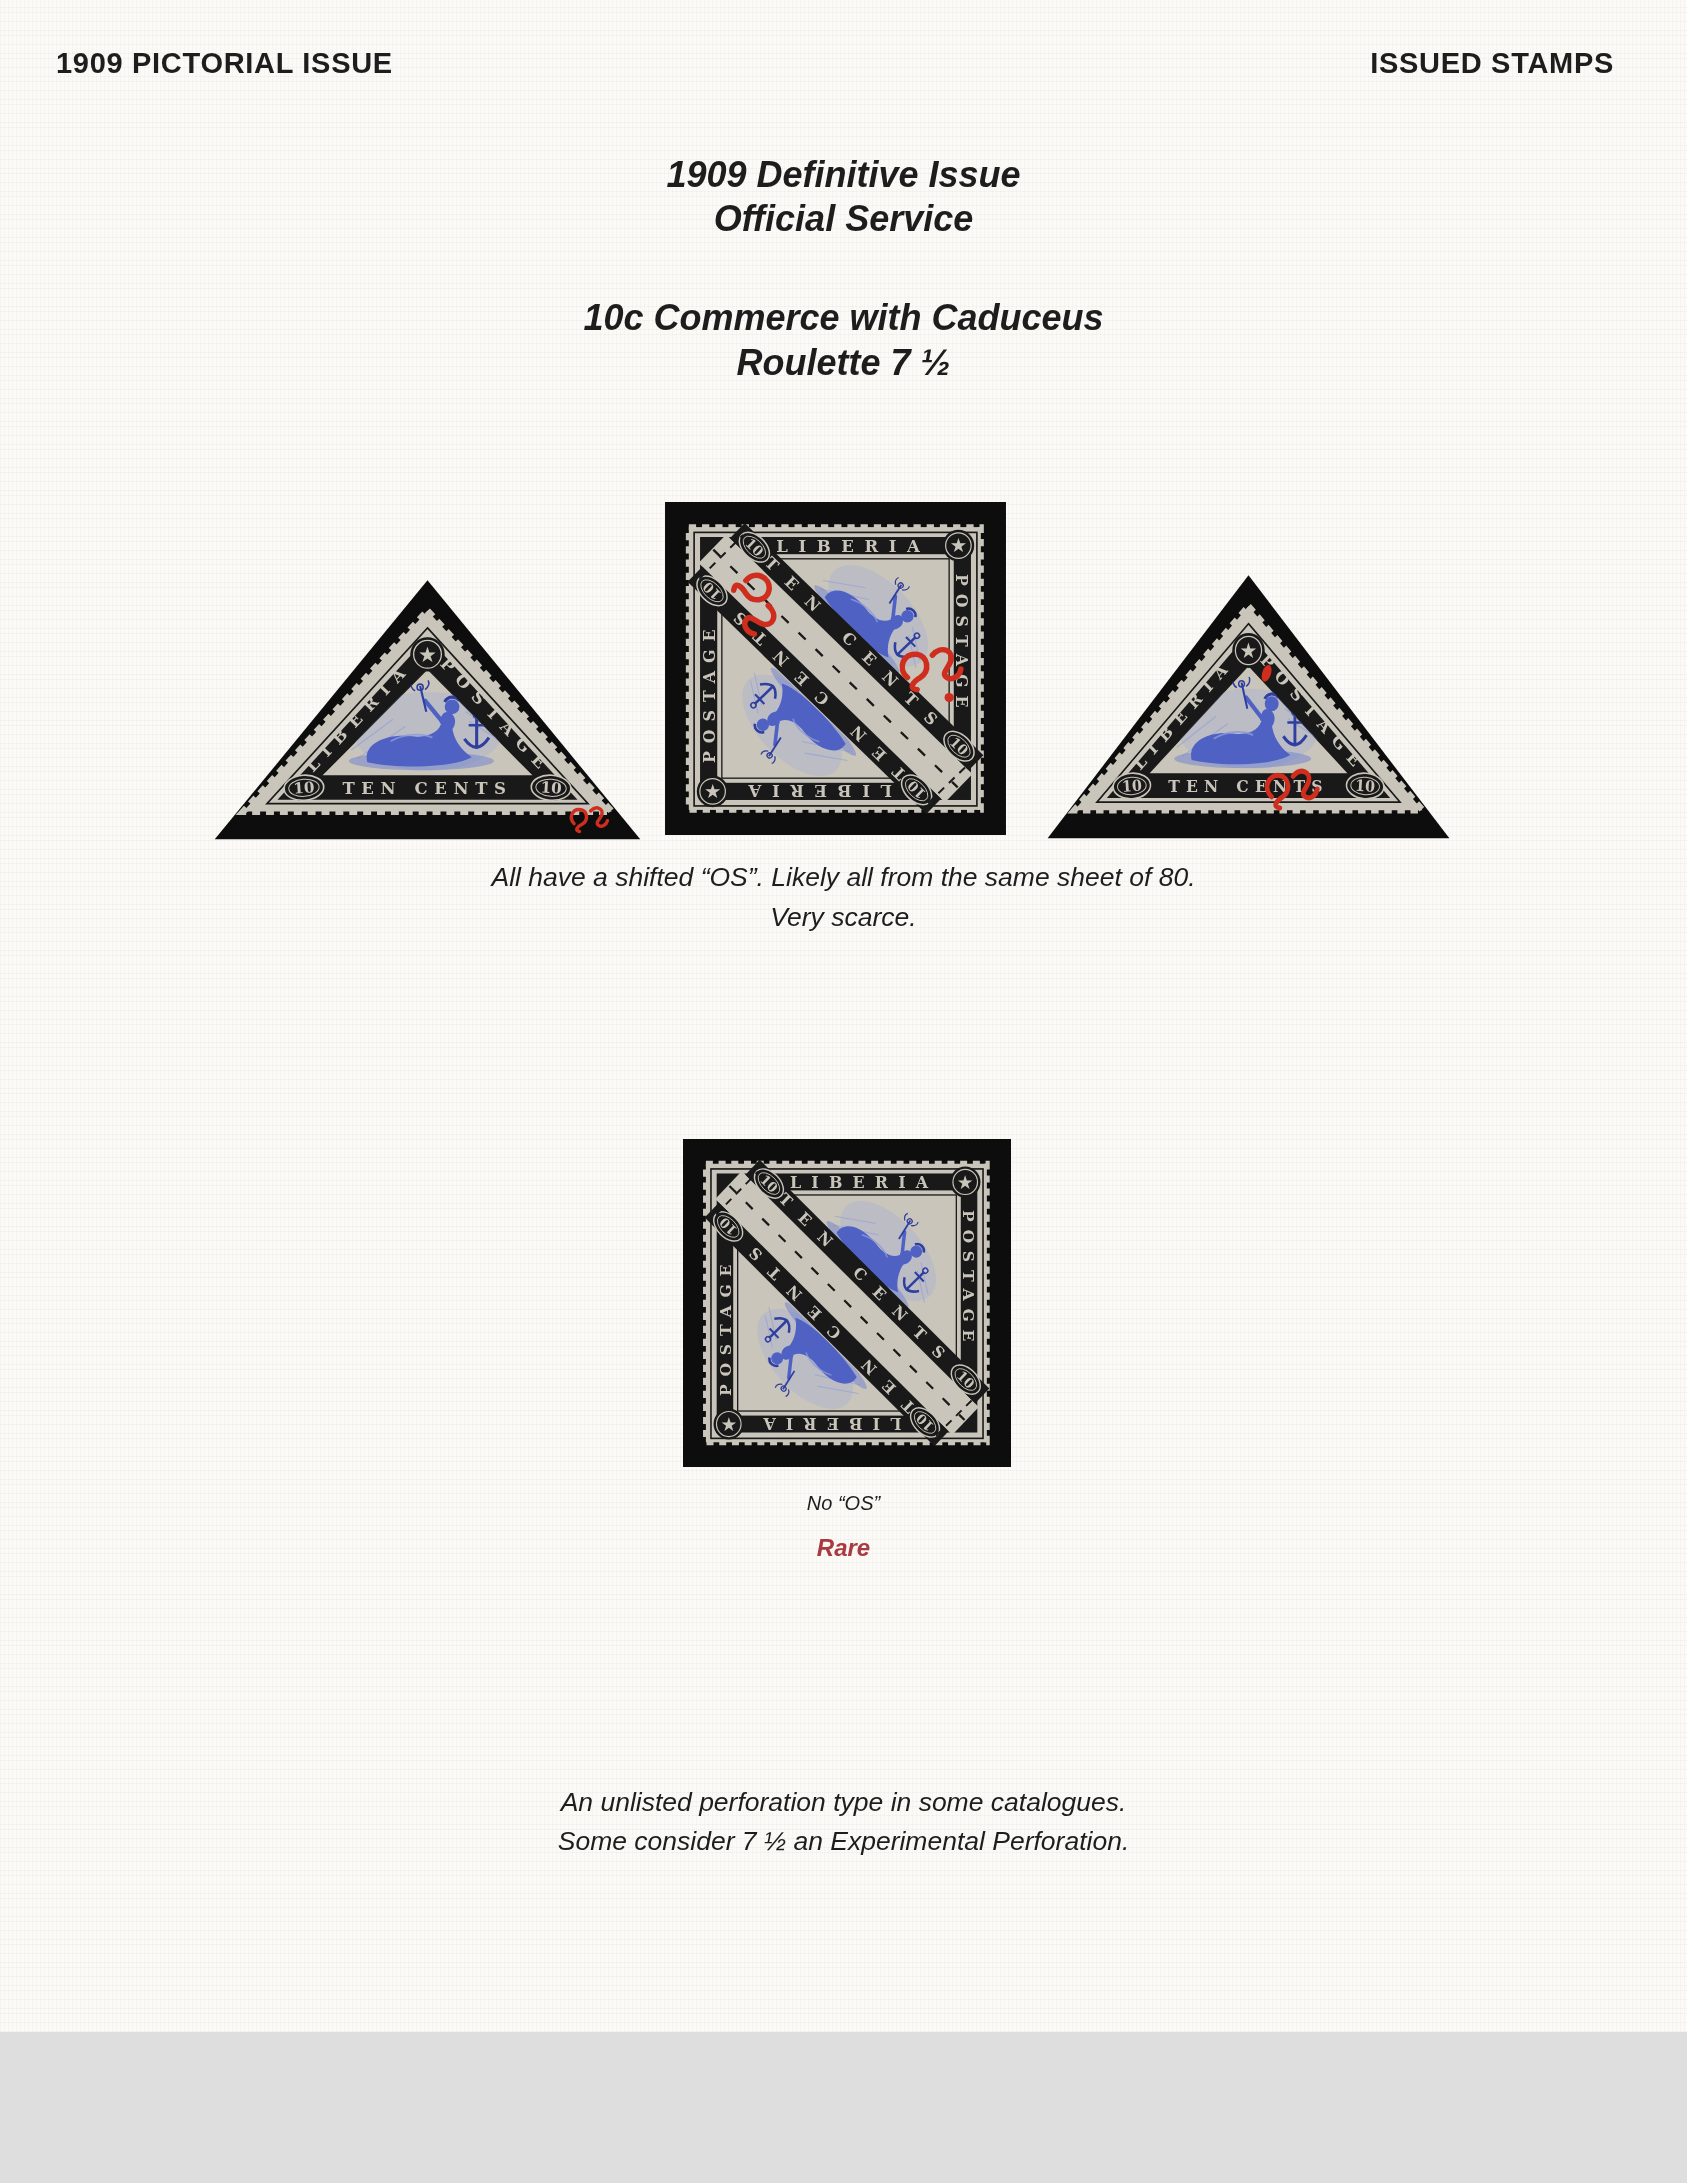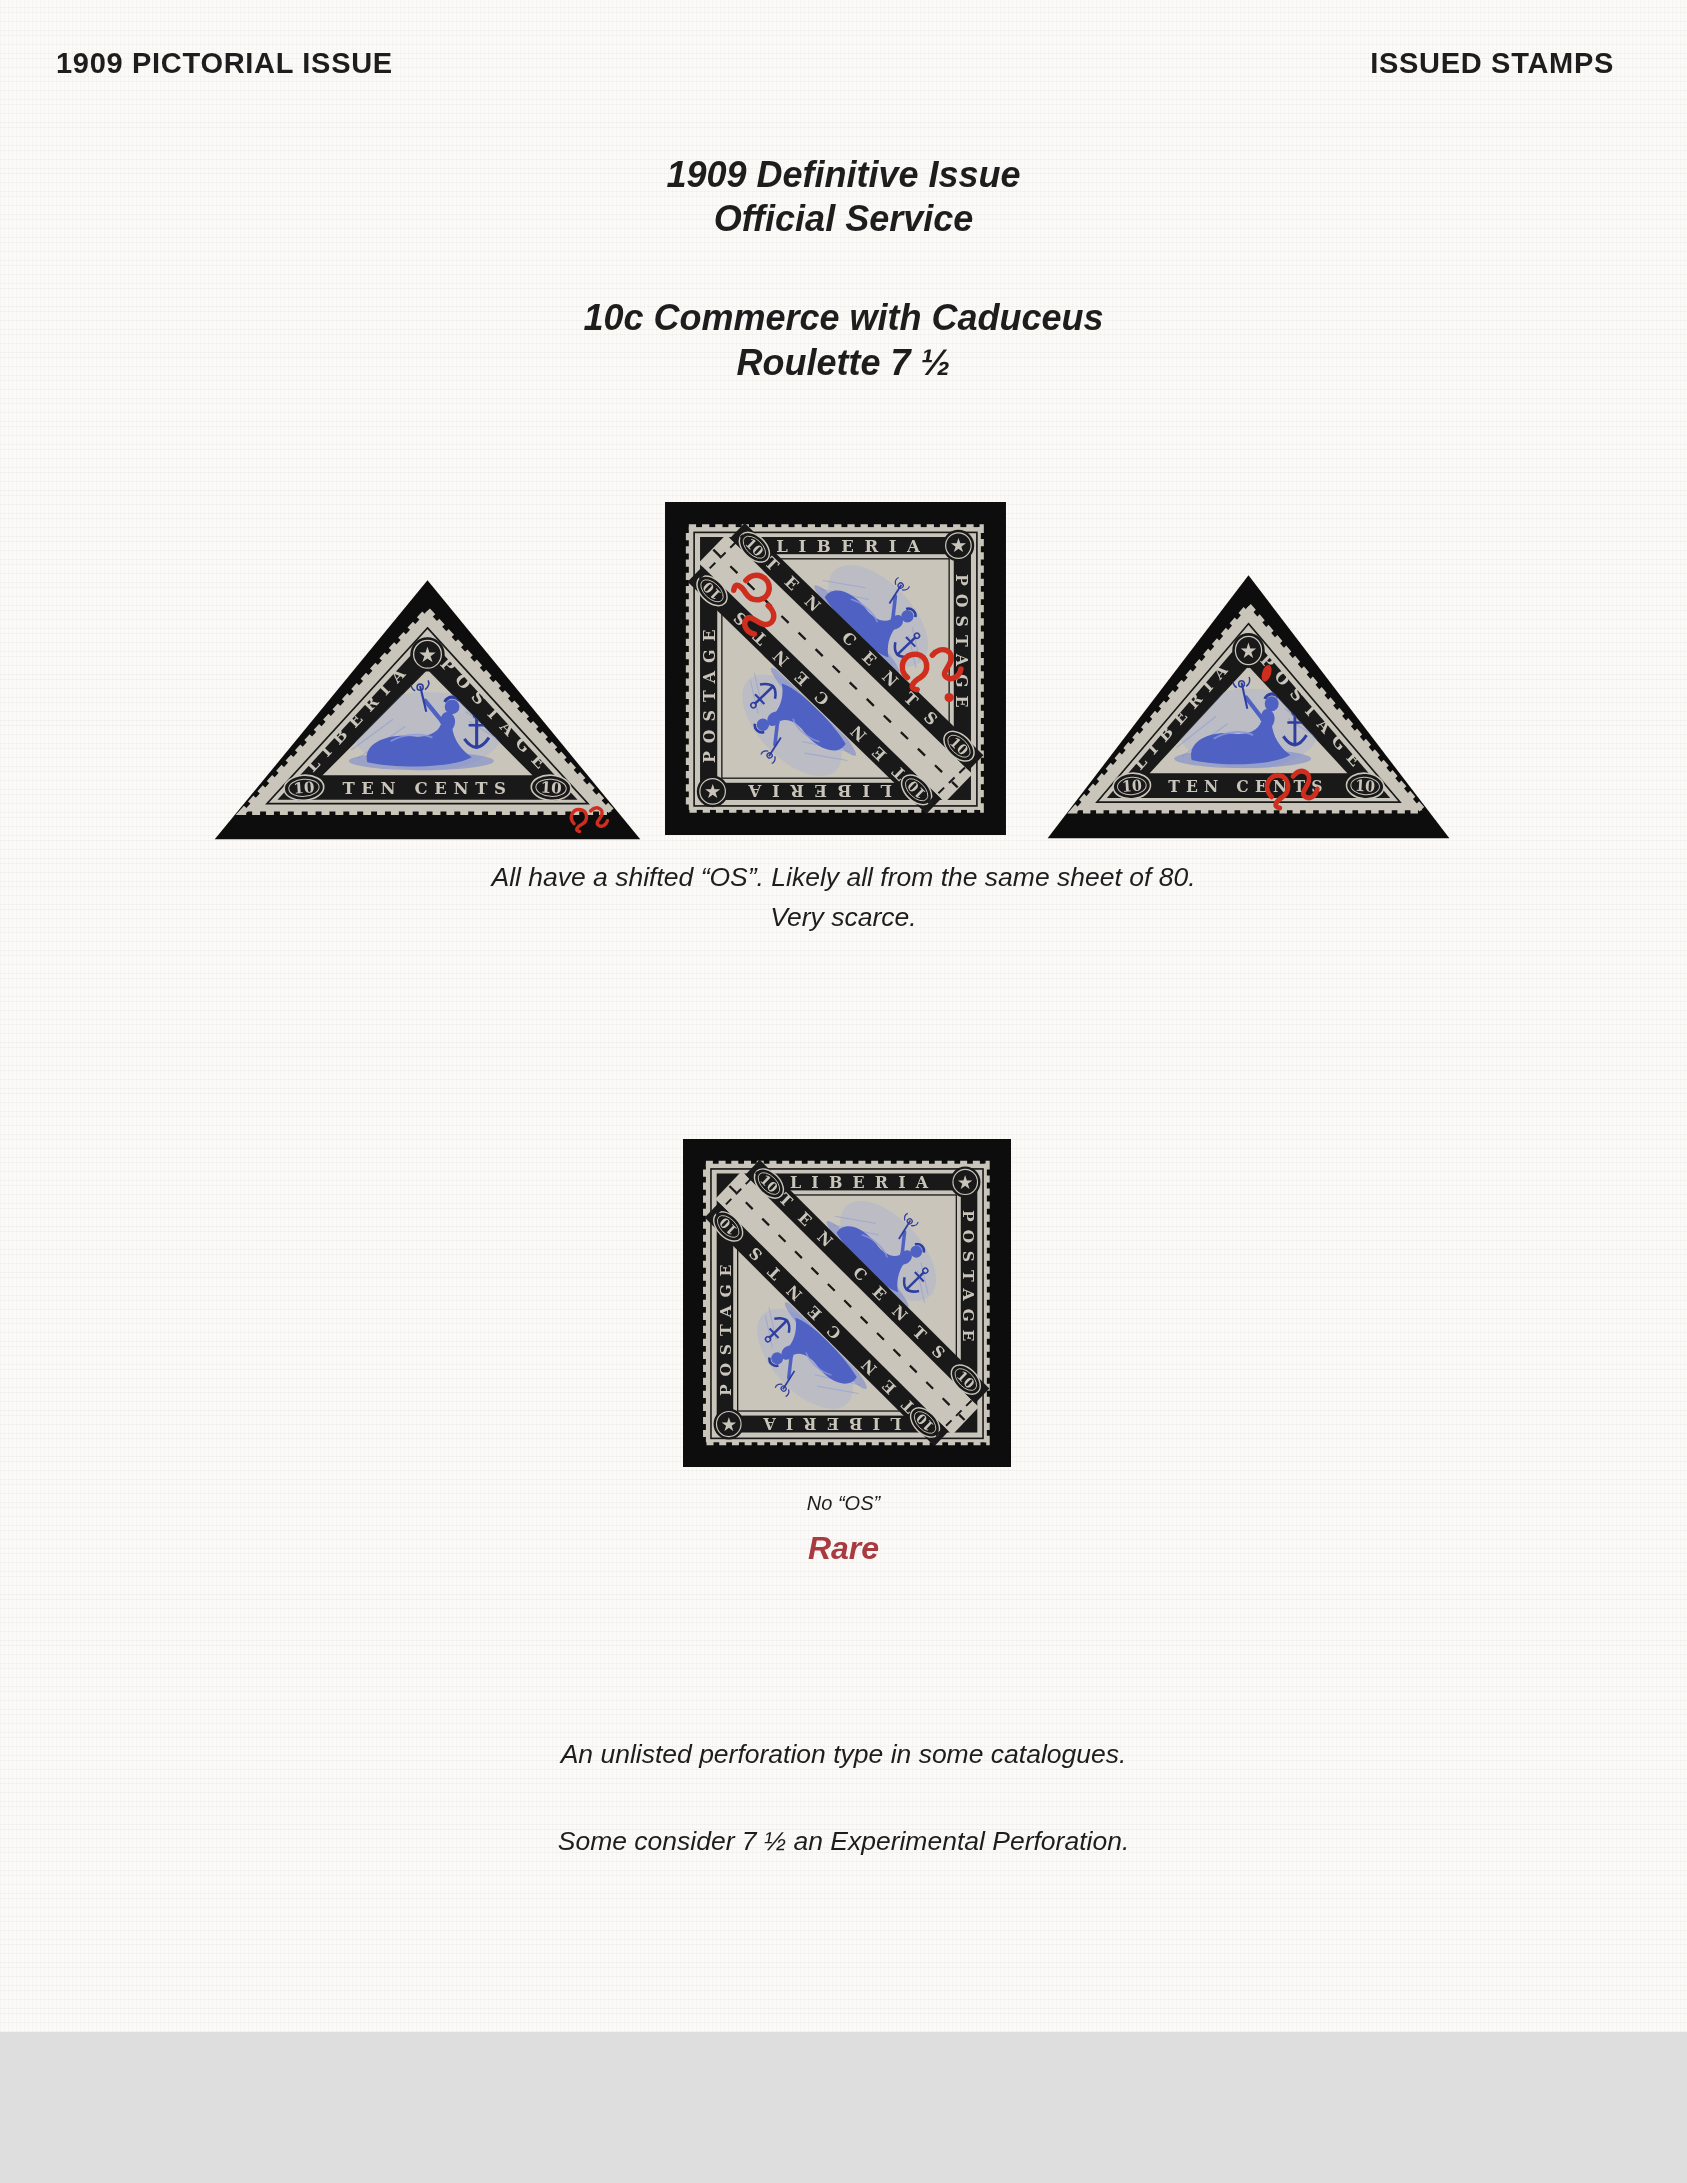--- a/index.html
+++ b/index.html
@@ -10,21 +10,21 @@
       repeating-linear-gradient(0deg, rgba(110,110,118,0.05) 0 0.7px, transparent 0.7px 4.6px),
       repeating-linear-gradient(90deg, rgba(110,110,118,0.04) 0 0.7px, transparent 0.7px 4px);
     font-family:"Liberation Sans", sans-serif;color:#1d1d1d;
   }
   .abs{position:absolute;}
   .ctr{left:0;right:0;text-align:center;font-style:italic;}
   .hdr{font-size:29px;font-weight:700;letter-spacing:0.7px;line-height:32px;}
   .title{font-size:36px;font-weight:700;line-height:40px;}
   .cap{font-size:26.5px;line-height:32px;}
   .noos{font-size:20px;line-height:30px;}
-  .rare{font-size:32px;line-height:30px;font-weight:700;font-style:italic;color:#a93a40;}
+  .rare{font-size:24px;line-height:30px;font-weight:700;font-style:italic;color:#a93a40;}
   svg.stamp{position:absolute;display:block;}
   .mount{fill:#0d0d0d;}
   .ink{fill:#191919;}
   .inkS{stroke:#191919;}
   .pap{fill:#c9c5ba;}
   .papS{stroke:#c9c5ba;}
   .stx{fill:#c9c5ba;font-family:"DejaVu Serif", serif;font-weight:bold;text-anchor:middle;}
 </style>
 </head>
 <body>
@@ -236,17 +236,17 @@
     <g transform="translate(66,288) rotate(-90)">
       <text class="stx" x="0" y="9" font-size="24" letter-spacing="12">POSTAGE</text>
     </g>
     <line x1="52" y1="116" x2="118" y2="50" class="inkS" stroke-width="3" stroke-dasharray="12 10"></line>
     <line x1="398" y1="456" x2="462" y2="394" class="inkS" stroke-width="3" stroke-dasharray="12 10"></line>
   </svg>
 
   <div class="abs ctr noos" style="top:1488px">No “OS”</div>
   <div class="abs ctr rare" style="top:1533px">Rare</div>
 
-  <div class="abs ctr cap" style="top:1738px">An unlisted perforation type in some catalogues.</div>
+  <div class="abs ctr cap" style="top:1786px">An unlisted perforation type in some catalogues.</div>
   <div class="abs ctr cap" style="top:1825px">Some consider 7 ½  an Experimental Perforation.</div>
 
 </div>
 
 
 </body></html>

